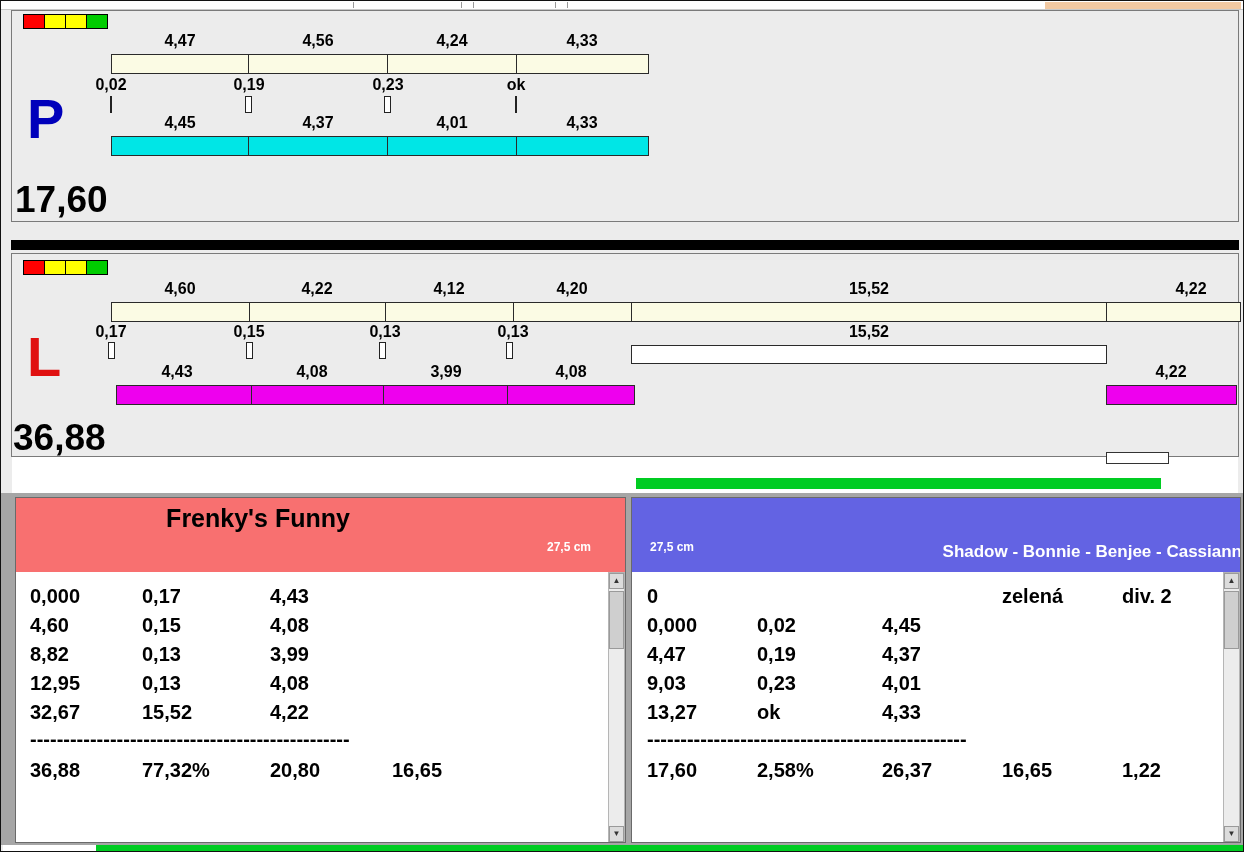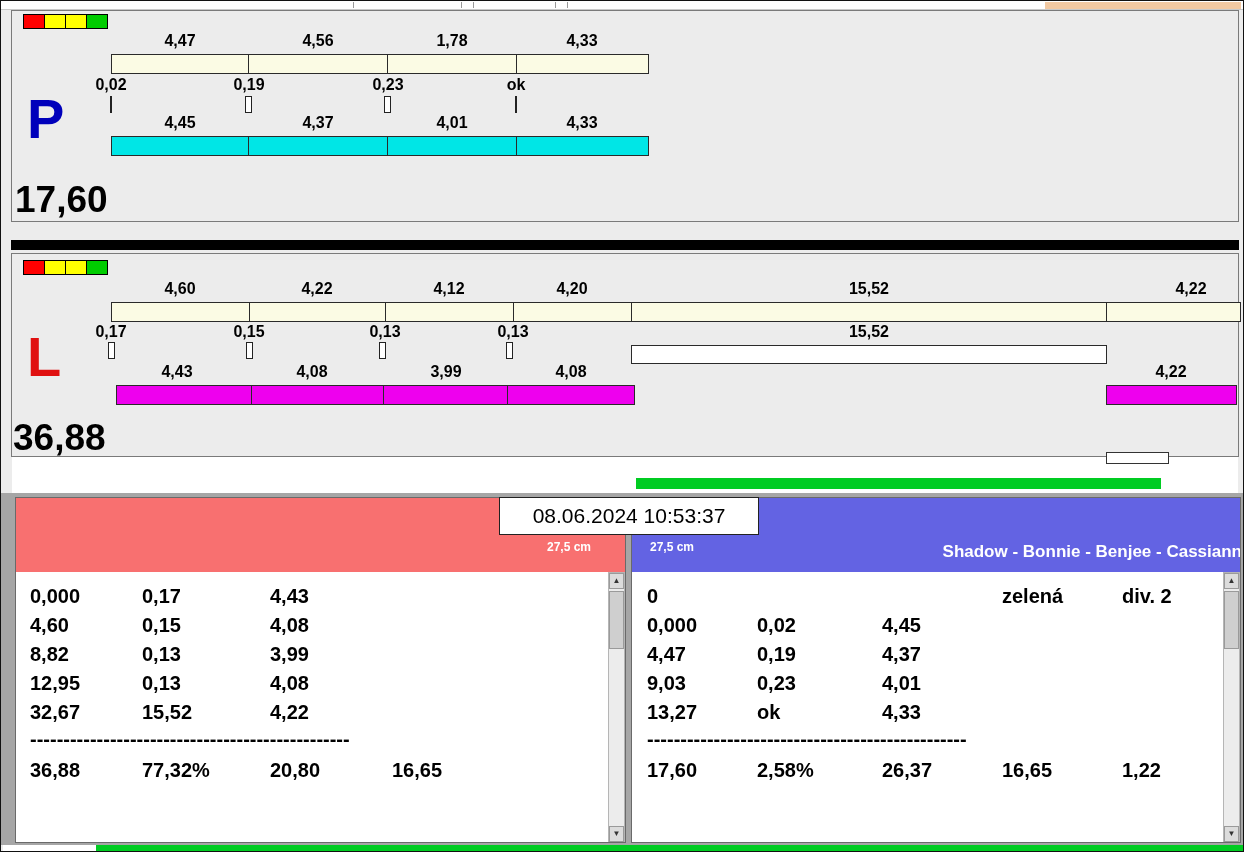--- a/index.html
+++ b/index.html
@@ -64,21 +64,21 @@
 
   <div class="panel-box" style="left:10px; top:9px; width:1228px; height:212px;"></div>
 
   <div class="indicator" style="left:22px; top:13px; background:#ff0000;"></div>
   <div class="indicator" style="left:43px; top:13px; background:#ffff00;"></div>
   <div class="indicator" style="left:64px; top:13px; background:#ffff00;"></div>
   <div class="indicator" style="left:85px; top:13px; background:#00cc00;"></div>
 
   <span class="seg-label" style="left:139px; top:31px;">4,47</span>
   <span class="seg-label" style="left:277px; top:31px;">4,56</span>
-  <span class="seg-label" style="left:411px; top:31px;">1,78</span>
+  <span class="seg-label" style="left:411px; top:31px;">4,24</span>
   <span class="seg-label" style="left:541px; top:31px;">4,33</span>
 
   <div class="bar-seg cream" style="left:110px; top:53px; width:138px;"></div>
   <div class="bar-seg cream" style="left:247px; top:53px; width:140px;"></div>
   <div class="bar-seg cream" style="left:386px; top:53px; width:130px;"></div>
   <div class="bar-seg cream" style="left:515px; top:53px; width:133px;"></div>
 
   <span class="seg-label" style="left:70px;  top:75px;">0,02</span>
   <span class="seg-label" style="left:208px; top:75px;">0,19</span>
   <span class="seg-label" style="left:347px; top:75px;">0,23</span>
@@ -155,20 +155,21 @@
 
   <span class="big-total" style="left:12px; top:418px;">36,88</span>
 
   <div class="small-rect" style="left:1105px; top:451px; width:63px; height:12px;"></div>
   <div class="green-bar" style="left:635px; top:477px; width:525px; height:11px;"></div>
 
   <div class="results-backdrop" style="left:0; top:492px; width:1244px; height:352px;"></div>
 
   <div class="team-panel" style="left:14px; top:496px; width:611px; height:346px;">
     <div class="team-header" style="background:#f87070;">
+      <span class="team-name" style="left:0; top:6px;  width:484px;">Frenky's Funny</span>
       <span class="team-height" style="left:500px; top:42px; width:106px; text-align:center;">27,5 cm</span>
     </div>
 
     <span class="cell" style="left:14px;  top:87px;">0,000</span>
     <span class="cell" style="left:126px; top:87px;">0,17</span>
     <span class="cell" style="left:254px; top:87px;">4,43</span>
 
     <span class="cell" style="left:14px;  top:116px;">4,60</span>
     <span class="cell" style="left:126px; top:116px;">0,15</span>
     <span class="cell" style="left:254px; top:116px;">4,08</span>
@@ -233,18 +234,17 @@
     <span class="cell" style="left:370px; top:261px;">16,65</span>
     <span class="cell" style="left:490px; top:261px;">1,22</span>
 
     <div class="scrollbar" style="left:591px; top:74px; height:271px;">
       <div class="sb-btn" style="top:0;">▲</div>
       <div class="sb-thumb" style="top:18px; height:58px;"></div>
       <div class="sb-btn" style="top:253px;">▼</div>
     </div>
   </div>
 
-  <div class="datetime-box" style="left:498px; top:496px; width:260px; height:38px;">08.06.2024 10:53:37</div>
 
   <div class="white-strip" style="left:2px; top:844px; width:93px; height:7px;"></div>
   <div class="green-bar" style="left:95px; top:844px; width:1147px; height:7px;"></div>
 
 </div>
 
 </body></html>

